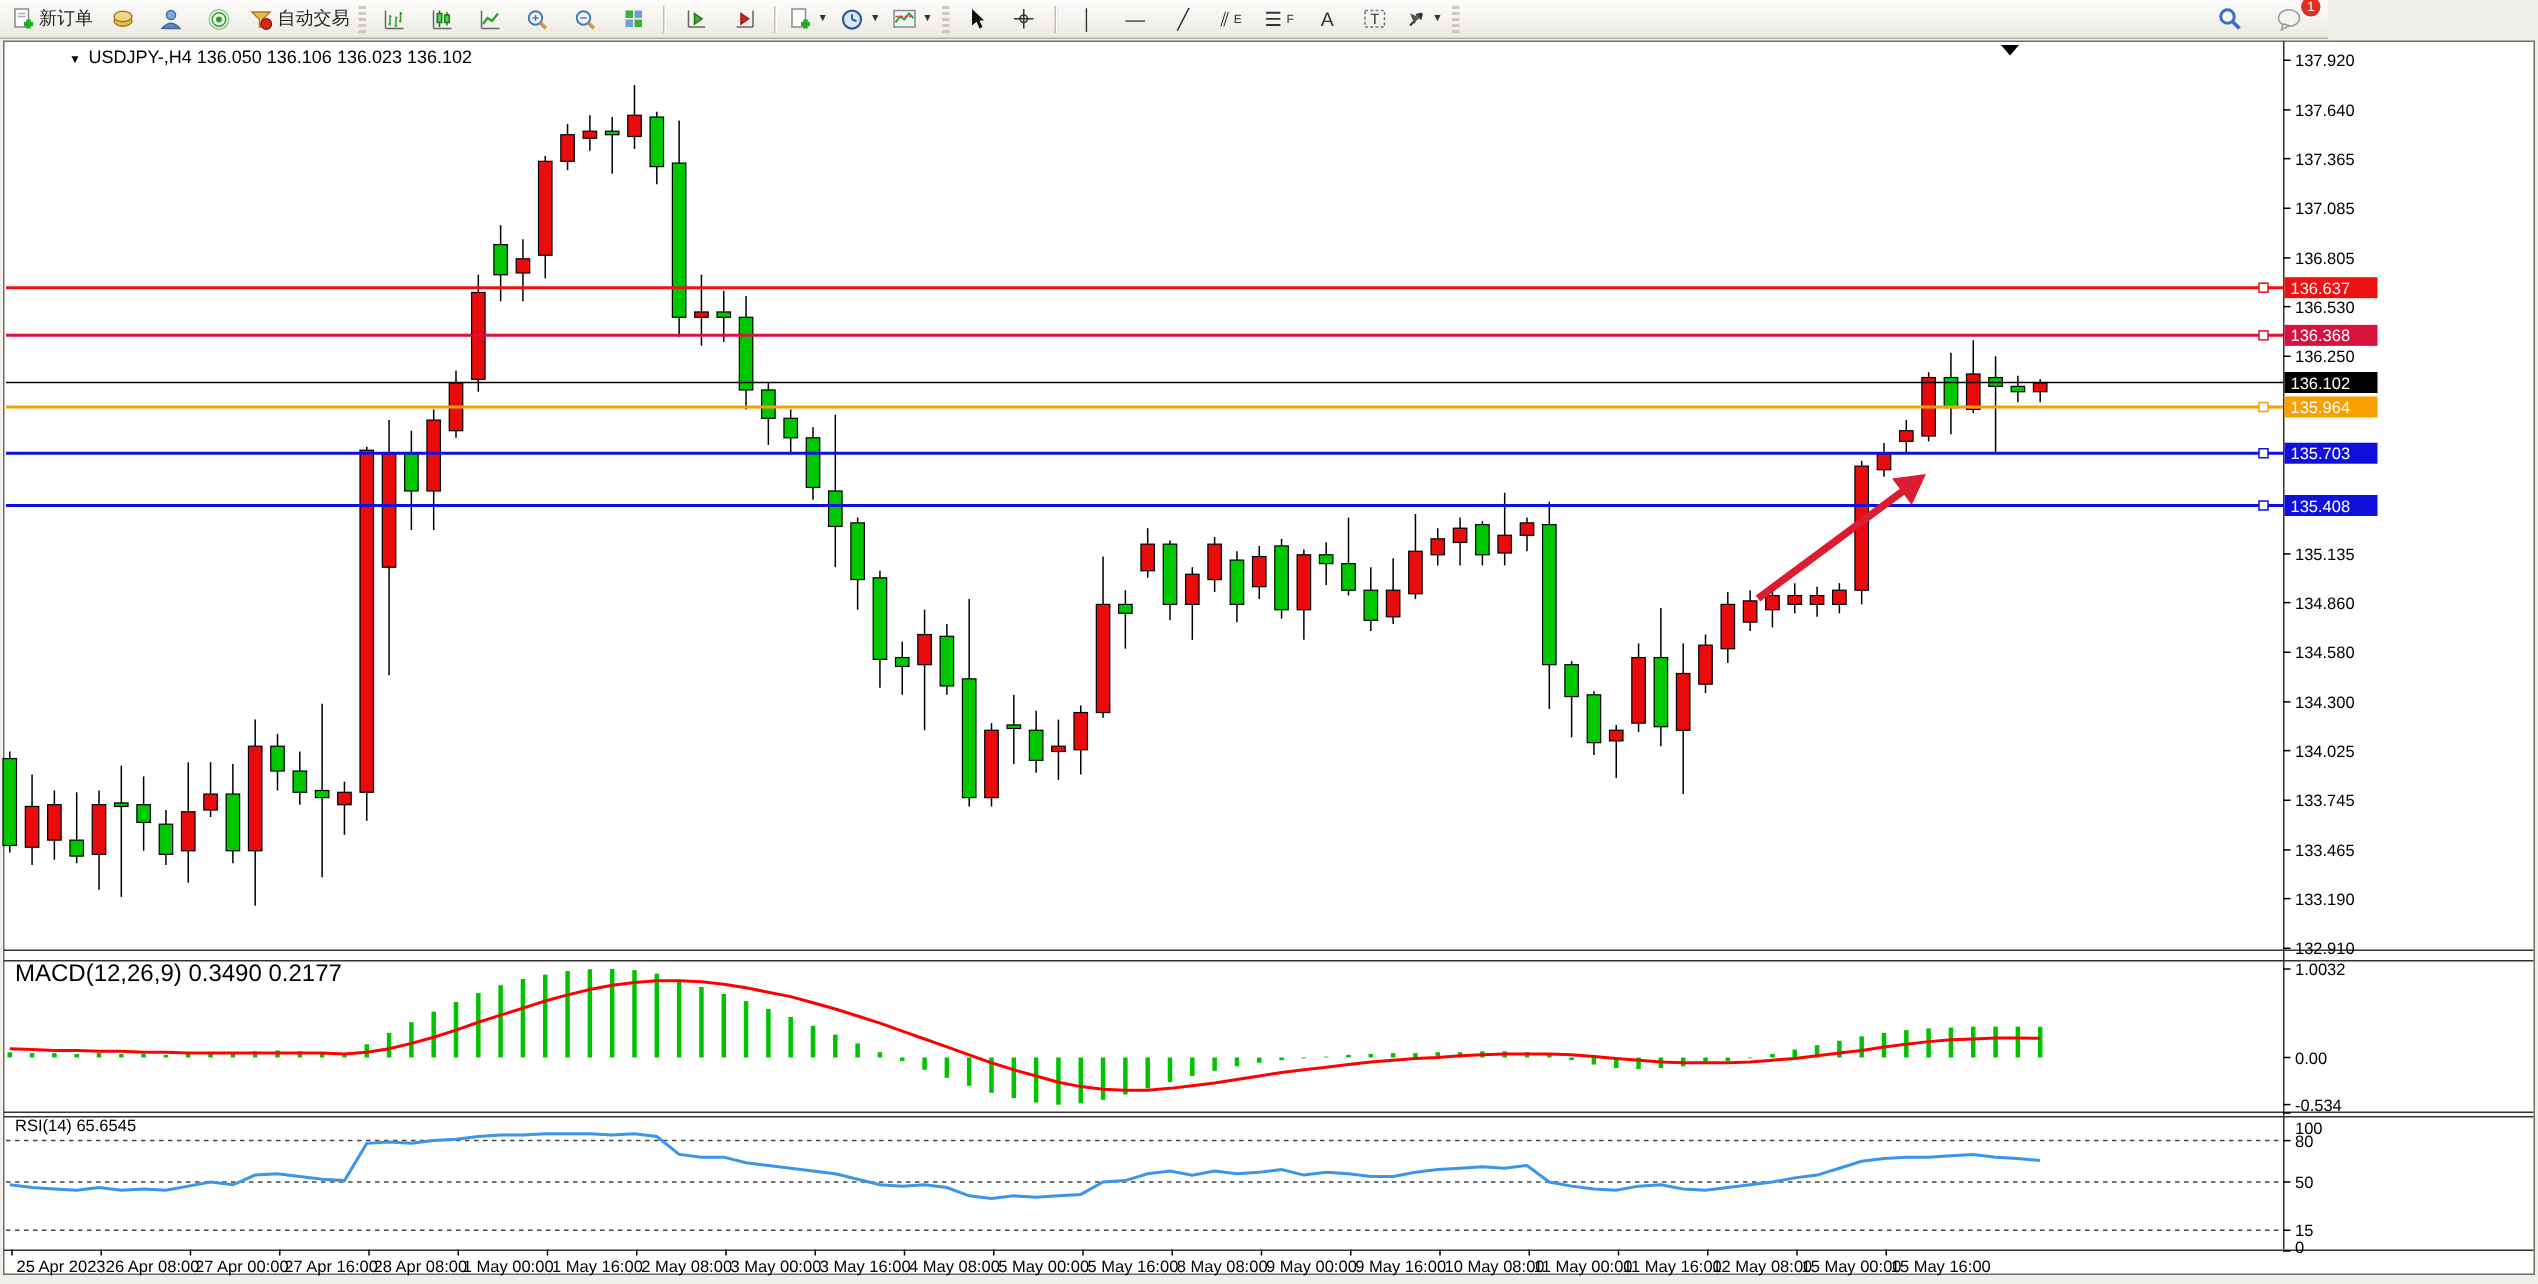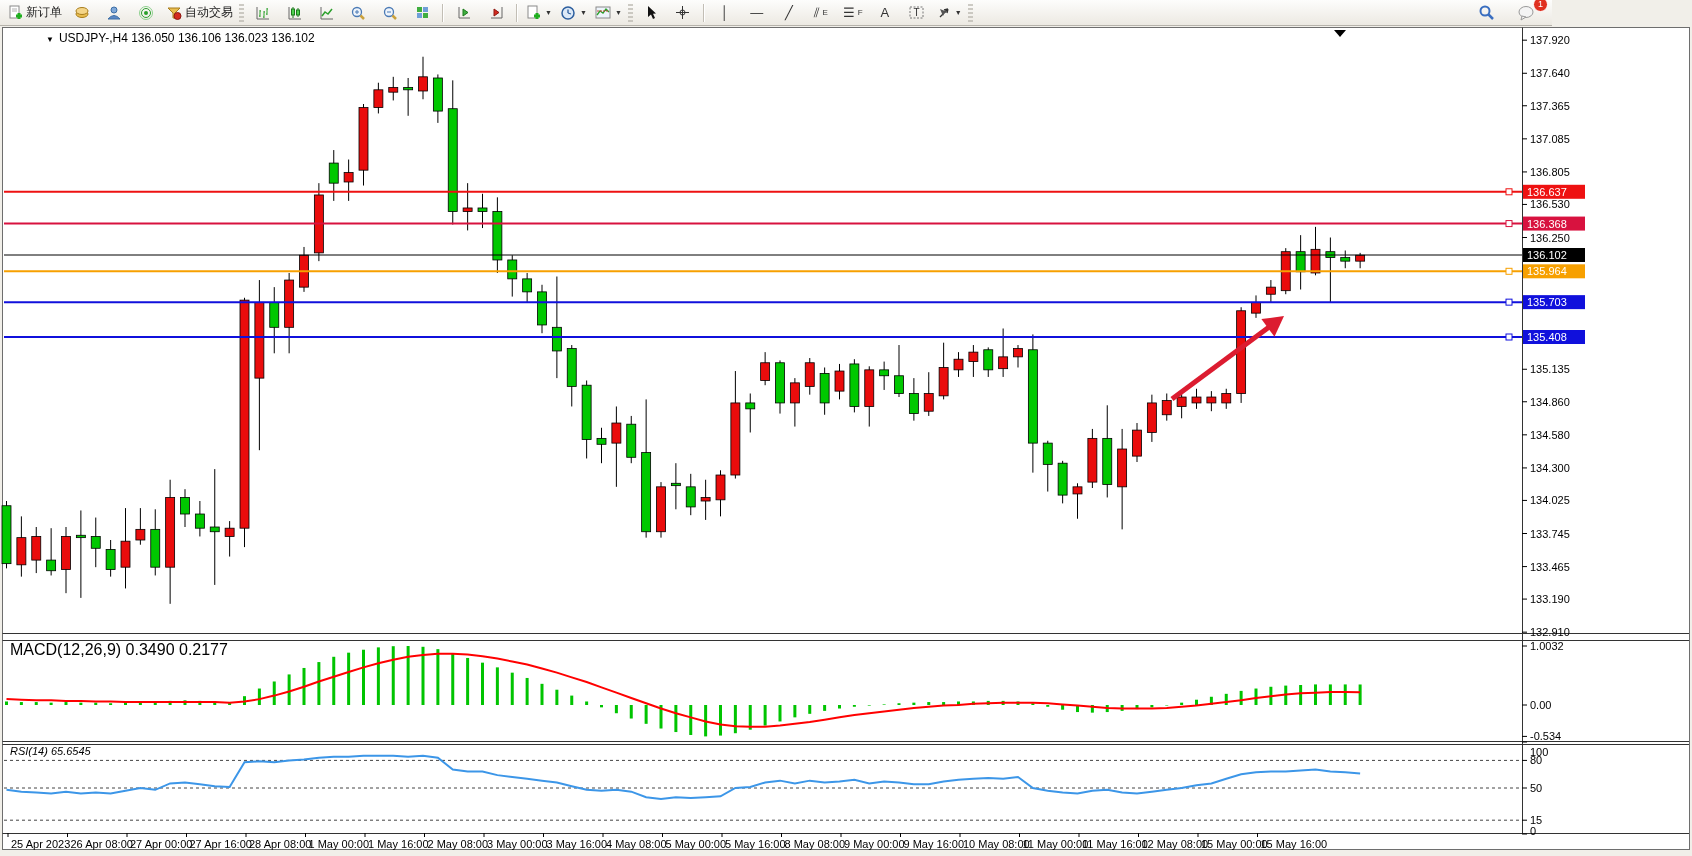--- a/index.html
+++ b/index.html
@@ -15,21 +15,21 @@
   .glyph{font-size:13px;color:#333;line-height:1;}
   .sub{font-size:8px;vertical-align:sub;color:#333;}
   #right-icons{margin-left:auto;display:flex;align-items:center;gap:8px;padding-right:6px;}
   #chat-wrap{position:relative;}
   #chat-badge{position:absolute;top:-5px;right:-7px;background:#e03020;color:#fff;border-radius:50%;width:13px;height:13px;font-size:9px;display:flex;align-items:center;justify-content:center;border:1px solid #fff;}
   
   .ovl{position:absolute;z-index:3;color:#000;pointer-events:none;white-space:nowrap;}
   #chart-title{left:10px;top:31px;font-size:12px;margin-left:36px;}
   #chart-title .tri{font-size:8px;margin-right:5px;}
   #macd-label{left:10px;top:641px;font-size:16px;}
-  #rsi-label{left:10px;top:745px;font-size:11px;font-style:italic;}
+  #rsi-label{left:10px;top:745px;font-size:11px;}
   #chart-svg{position:absolute;left:0;top:0;z-index:1;}
 </style>
 </head>
 <body>
 
 <div id="toolbar">
   <div class="tbtn">
     <svg width="15" height="15">
         <rect x="2" y="1" width="9" height="12" fill="#fff" stroke="#8a8a8a"></rect>
         <line x1="4" y1="4" x2="9" y2="4" stroke="#b0b0b0"></line>

